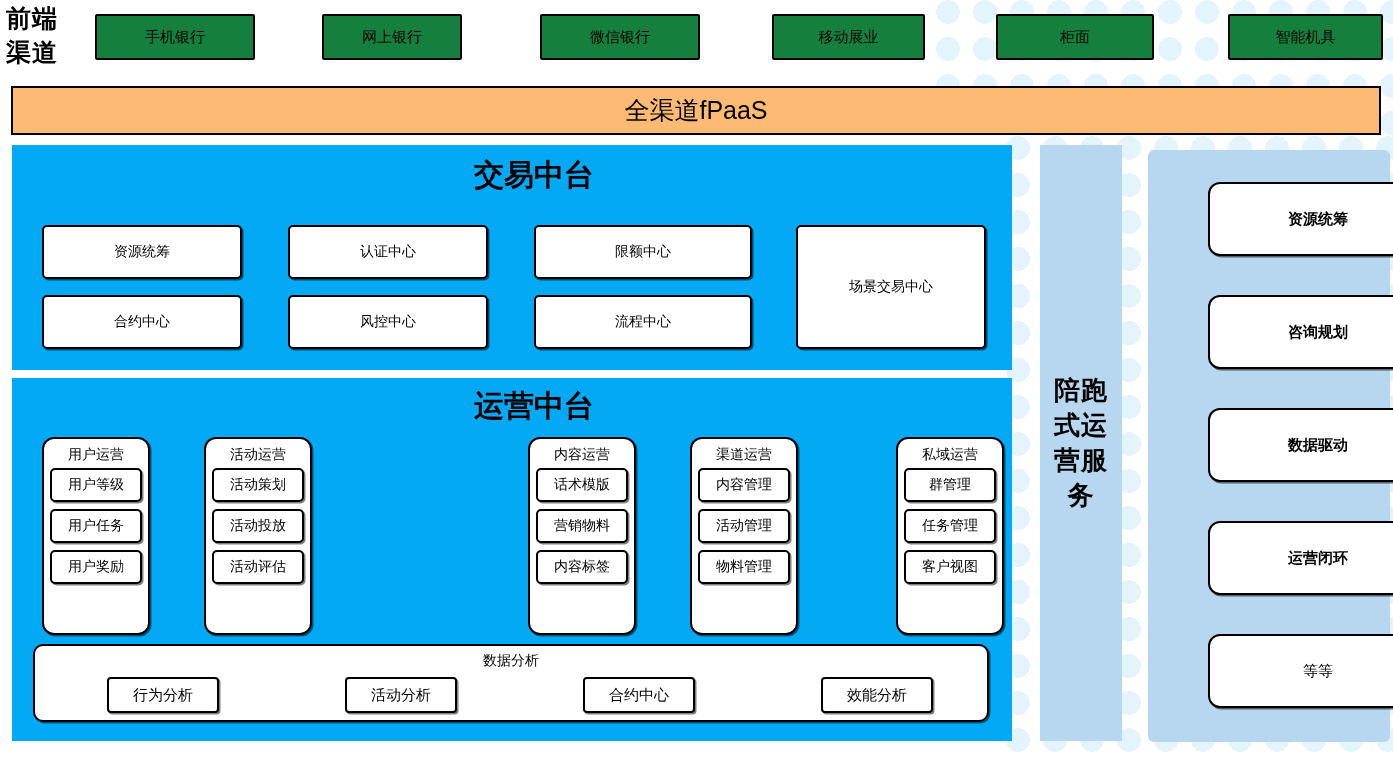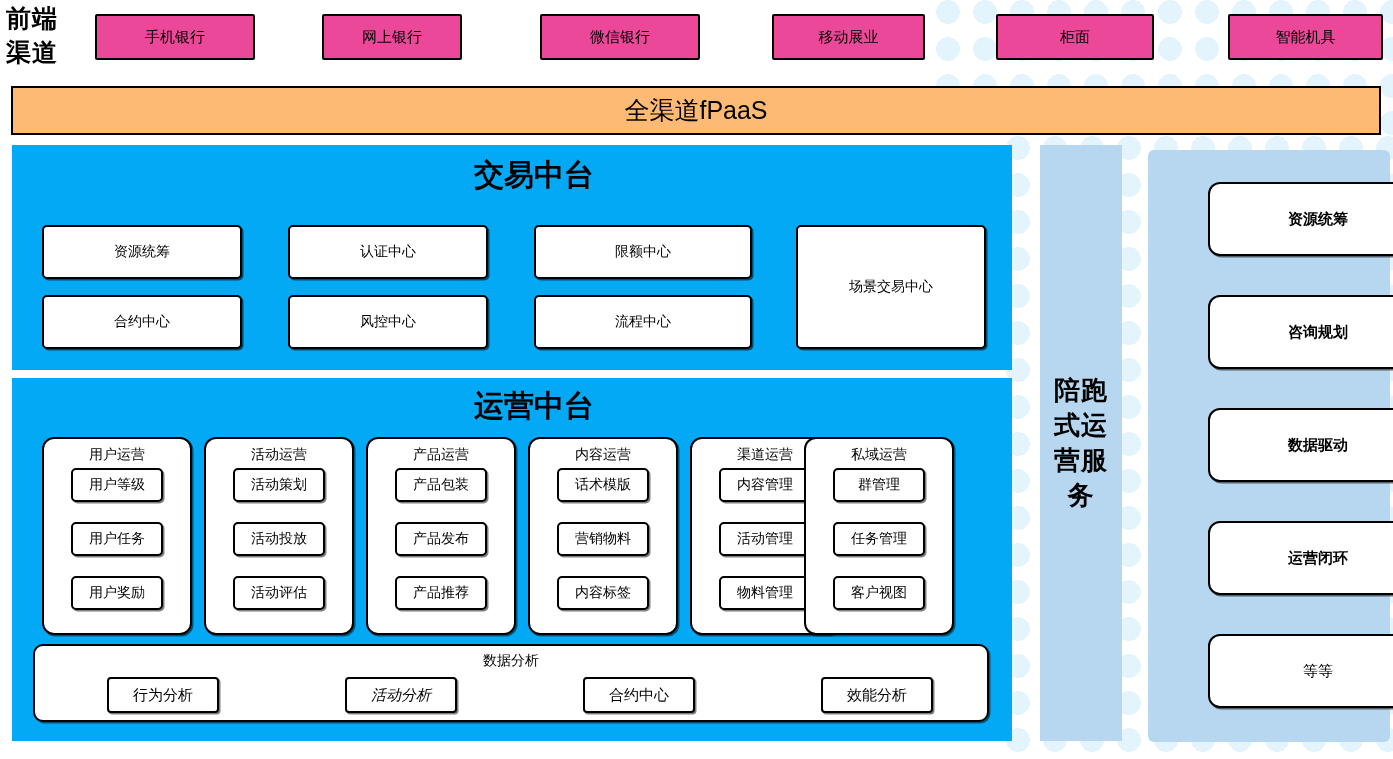--- a/index.html
+++ b/index.html
@@ -27,21 +27,21 @@
   
   #channel-label{
     position:absolute;left:6px;top:2px;width:74px;height:70px;
     font-family:"Liberation Serif","DejaVu Serif",serif;
     font-size:25px;font-weight:700;line-height:34px;
     letter-spacing:1px;
     z-index:3;
   }
   .chan-box{
     position:absolute;top:14px;height:46px;
-    background:#ec4899;border:2.5px solid #000;border-radius:2px;
+    background:#15803d;border:2.5px solid #000;border-radius:2px;
     display:flex;align-items:center;justify-content:center;
     font-size:15px;z-index:3;box-sizing:border-box;
   }
 
   
   #fpaas-bar{
     position:absolute;left:11px;top:86px;width:1370px;height:49px;
     background:#fdba74;border:2.5px solid #000;
     display:flex;align-items:center;justify-content:center;
     font-size:25px;z-index:3;box-sizing:border-box;
@@ -65,31 +65,31 @@
   
   .trade-box{
     position:absolute;background:#fff;border:2.5px solid #000;border-radius:5px;
     display:flex;align-items:center;justify-content:center;
     font-size:14px;box-sizing:border-box;
     box-shadow:1.5px 1.5px 0 rgba(0,0,0,.55);
   }
 
   
   .op-group{
-    position:absolute;top:437px;width:150px;height:198px;
+    position:absolute;top:437px;width:108px;height:198px;
     background:#fff;border:2.5px solid #000;border-radius:12px;
     box-sizing:border-box;z-index:4;
     box-shadow:1.5px 1.5px 0 rgba(0,0,0,.5);
     display:flex;flex-direction:column;align-items:center;
   }
   .op-group-title{
     font-size:14px;margin-top:6px;margin-bottom:5px;line-height:18px;
   }
   .op-item{
-    width:92px;height:34px;margin-bottom:20px;
+    width:92px;height:34px;margin-bottom:7px;
     background:#fff;border:2.5px solid #000;border-radius:5px;
     display:flex;align-items:center;justify-content:center;
     font-size:14px;box-sizing:border-box;
     box-shadow:1.5px 1.5px 0 rgba(0,0,0,.5);
   }
 
   
   #analysis-box{
     position:absolute;left:33px;top:644px;width:956px;height:78px;
     background:#fff;border:2.5px solid #000;border-radius:10px;
@@ -150,21 +150,21 @@
     <div class="panel-title">交易中台</div>
   </div>
 
   <div class="cyan" id="oper-panel">
     <div class="panel-title">运营中台</div>
   </div>
 
   <div id="analysis-box">
     <div id="analysis-title">数据分析</div>
   <div class="an-item" style="left: 72px;">行为分析</div>
-      <div class="an-item" style="left: 310px; font-style: italic;">活动分析</div>
+      <div class="an-item" style="left: 310px;">活动分析</div>
       <div class="an-item" style="left: 548px;">合约中心</div>
       <div class="an-item" style="left: 786px;">效能分析</div>
     </div>
 
   <div id="service-col">
     <div id="service-col-text">陪跑式运营服务</div>
   </div>
 
   <div id="cap-panel">
       <div class="cap-box bold" style="top: 32px;">资源统筹</div>
@@ -192,37 +192,31 @@
       <div class="op-item">用户等级</div>
       <div class="op-item">用户任务</div>
       <div class="op-item">用户奖励</div>
     </div>
     <div class="op-group" style="left: 204px;">
       <div class="op-group-title">活动运营</div>
       <div class="op-item">活动策划</div>
       <div class="op-item">活动投放</div>
       <div class="op-item">活动评估</div>
     </div>
-    <div class="op-group" style="left: 366px;">
-      <div class="op-group-title">产品运营</div>
-      <div class="op-item">产品包装</div>
-      <div class="op-item">产品发布</div>
-      <div class="op-item">产品推荐</div>
-    </div>
     <div class="op-group" style="left: 528px;">
       <div class="op-group-title">内容运营</div>
       <div class="op-item">话术模版</div>
       <div class="op-item">营销物料</div>
       <div class="op-item">内容标签</div>
     </div>
     <div class="op-group" style="left: 690px;">
       <div class="op-group-title">渠道运营</div>
       <div class="op-item">内容管理</div>
       <div class="op-item">活动管理</div>
       <div class="op-item">物料管理</div>
     </div>
-    <div class="op-group" style="left: 804px;">
+    <div class="op-group" style="left: 896px;">
       <div class="op-group-title">私域运营</div>
       <div class="op-item">群管理</div>
       <div class="op-item">任务管理</div>
       <div class="op-item">客户视图</div>
     </div>
   </div>
 
 </body></html>

